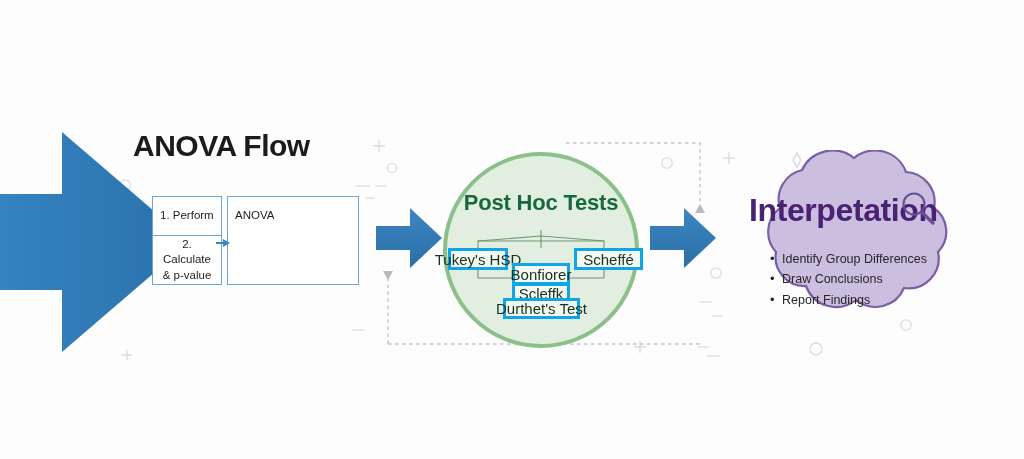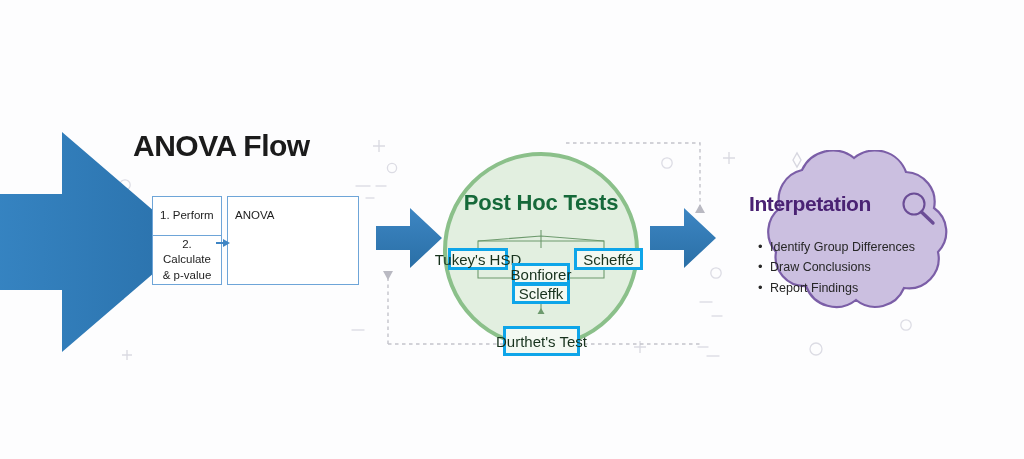--- a/index.html
+++ b/index.html
@@ -136,35 +136,35 @@
     display: flex;
     align-items: center;
     justify-content: center;
     box-sizing: border-box;
     white-space: nowrap;
   }
   #tb-tukey  { left: 5px;   top: 18px; width: 60px; height: 22px; }
   #tb-bonf   { left: 69px;  top: 33px; width: 58px; height: 22px; }
   #tb-schef  { left: 131px; top: 18px; width: 69px; height: 22px; }
   #tb-scleffk{ left: 69px;  top: 53px; width: 58px; height: 21px; }
-  #tb-durthet{ left: 60px;  top: 96px; width: 77px; height: 30px; }
+  #tb-durthet{ left: 60px;  top: 68px; width: 77px; height: 21px; }
 
   
   #cloud-wrap {
     position: absolute;
     left: 718px;
     top: 150px;
     width: 275px;
     height: 200px;
   }
   #cloud-title {
     position: absolute;
     left: 749px;
     top: 192px;
-    font-size: 21px;
+    font-size: 32px;
     font-weight: bold;
     color: #4a2273;
     letter-spacing: -0.4px;
     white-space: nowrap;
   }
   #magnifier {
     position: absolute;
     left: 899px;
     top: 190px;
     width: 40px;
@@ -186,21 +186,21 @@
     white-space: nowrap;
   }
   #cloud-bullets li::before {
     content: "\2022";
     position: absolute;
     left: 1px;
     top: -1px;
     font-size: 13px;
     color: #262626;
   }
-  #cloud-bullets { margin: 4px; padding: 0; }
+  #cloud-bullets { margin: 16px; padding: 0; }
 </style>
 </head>
 <body>
 
 <div id="canvas">
 
   <svg id="bg-decor" width="1024" height="459" viewBox="0 0 1024 459">
 
     <g stroke="#dadae2" stroke-width="1.4" fill="none">
       <path d="M117 294 h12 M123 288 v12"></path>

